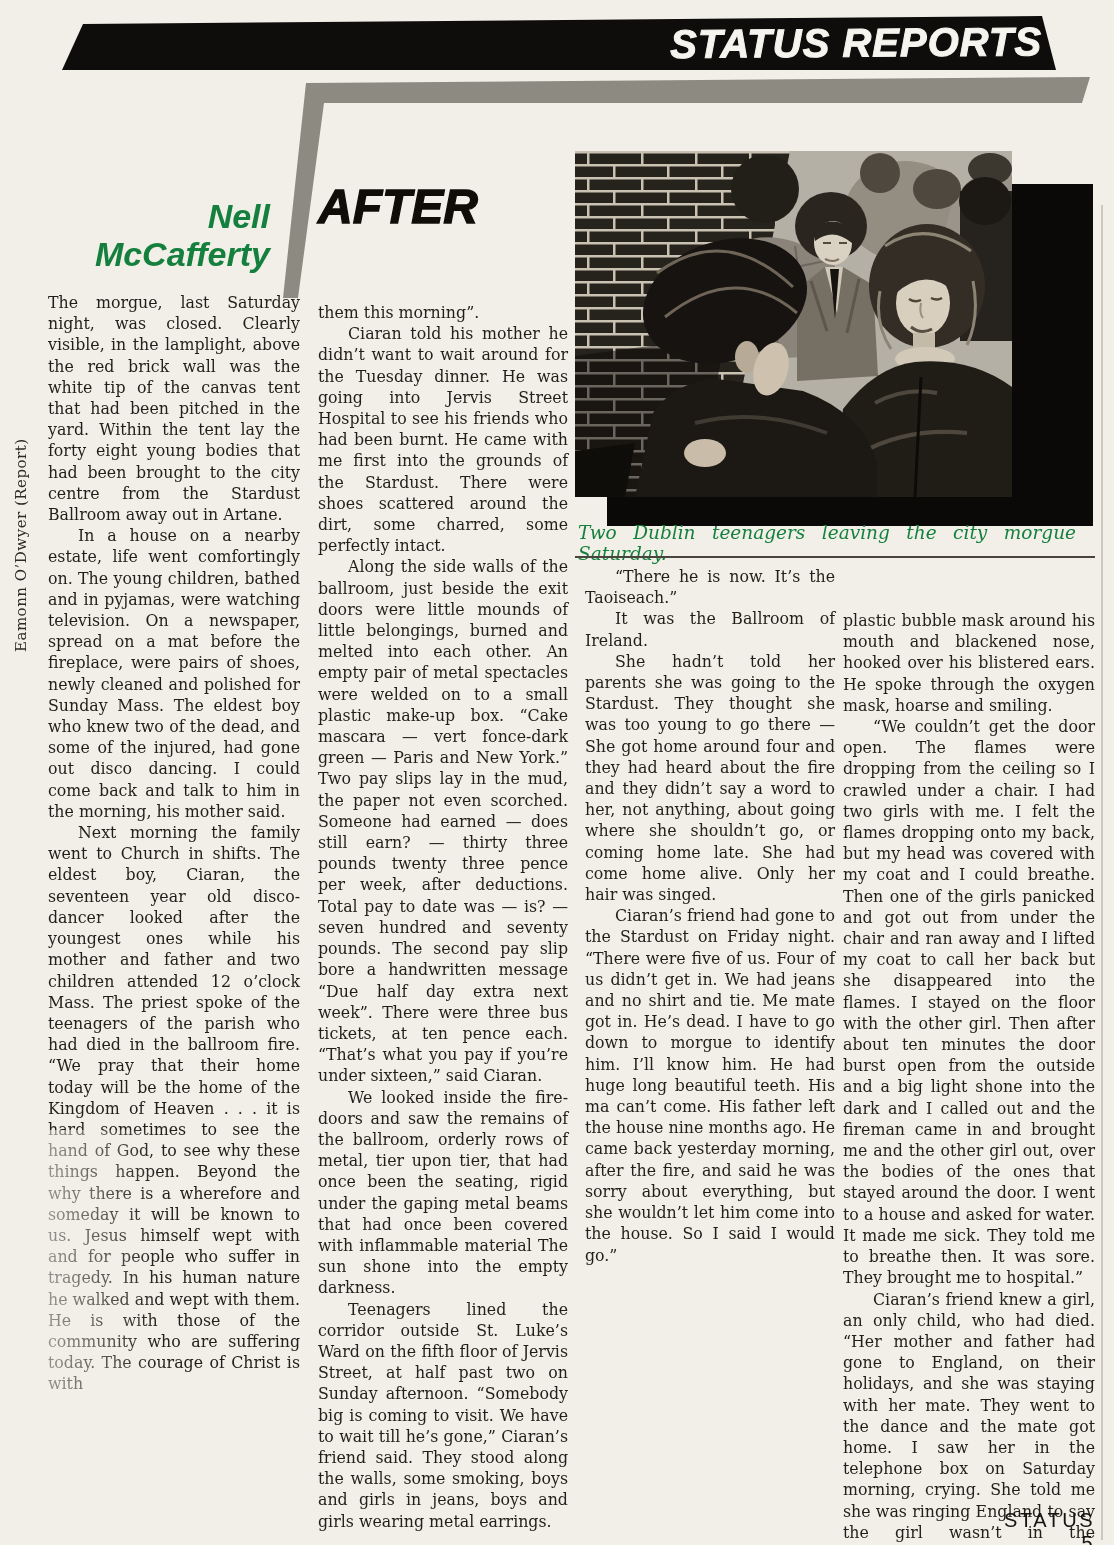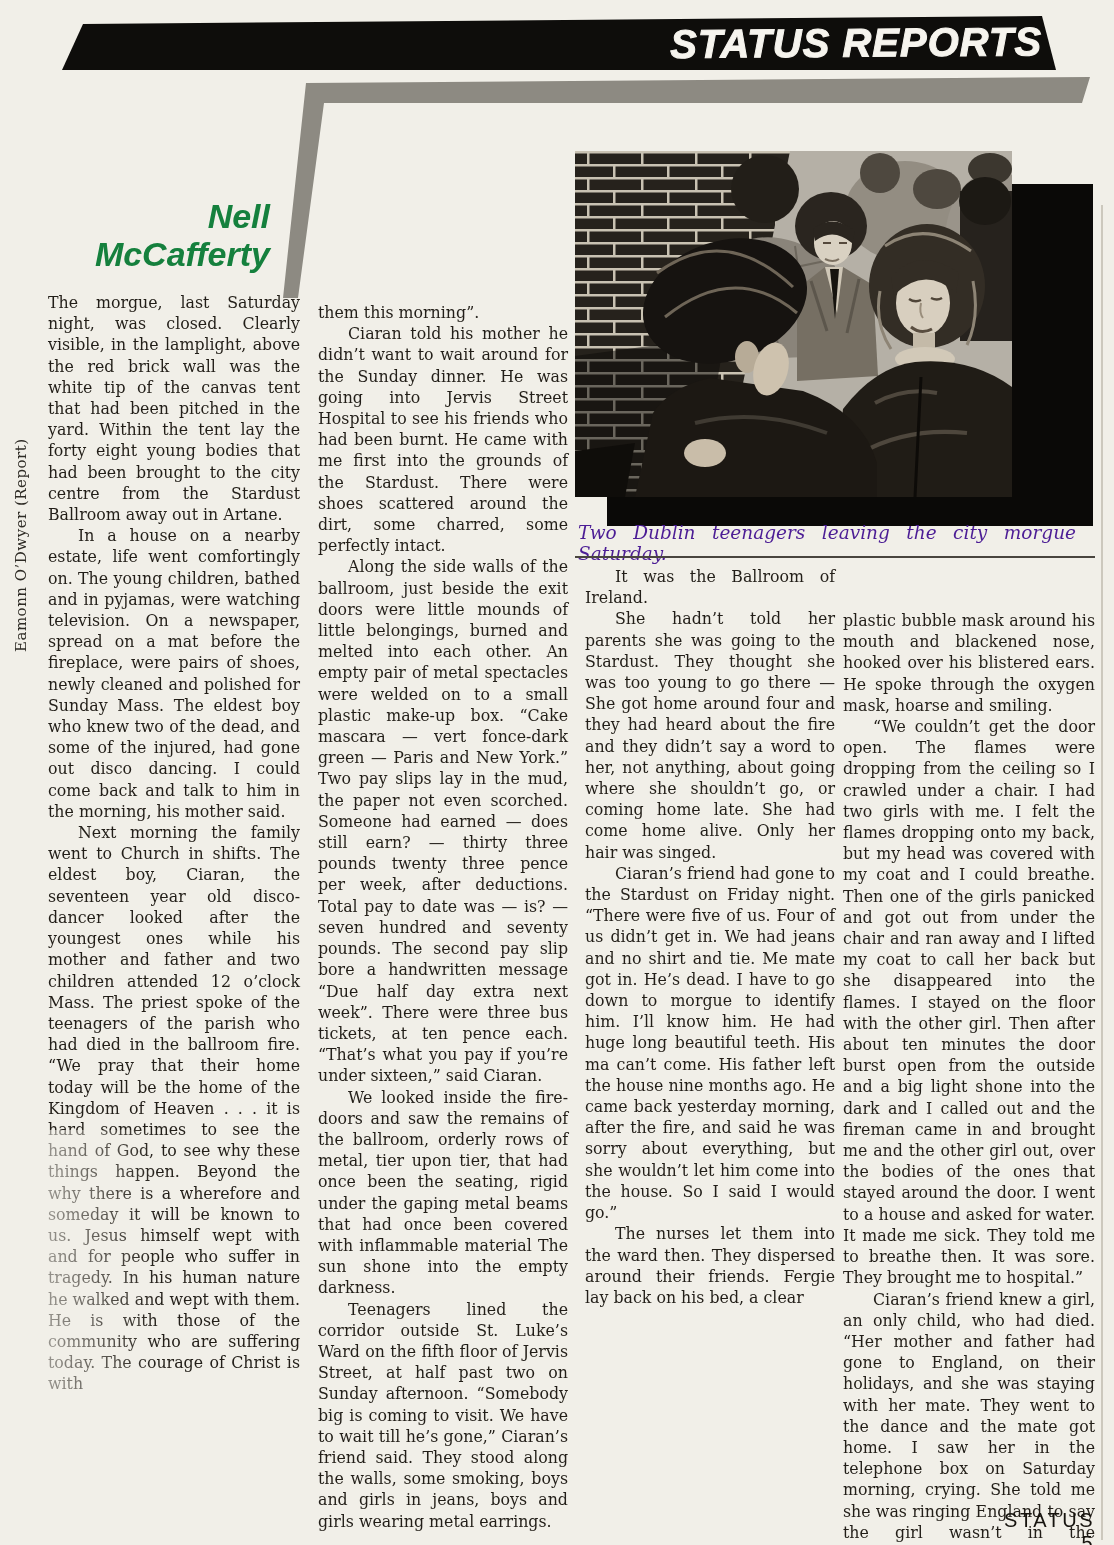--- a/index.html
+++ b/index.html
@@ -54,21 +54,21 @@
   .photo-shadow{
     position:absolute;left:607px;top:184px;width:486px;height:342px;
     background:#0a0907;
   }
   .photo{
     position:absolute;left:575px;top:151px;width:437px;height:346px;
     display:block;
   }
   .caption{
     position:absolute;left:578px;top:522px;width:498px;
-    font-style:italic;font-size:18.5px;color:#4c1d95;
+    font-style:italic;font-size:18.5px;color:#15803d;
     text-align:justify;text-align-last:justify;
   }
   .caption-rule{
     position:absolute;left:575px;top:556px;width:520px;height:2px;
     background:#49453e;
   }
   .col{
     position:absolute;
     font-size:15.8px;line-height:21.2px;
     text-align:justify;
@@ -107,20 +107,21 @@
   </svg>
 
   <div class="masthead">STATUS REPORTS</div>
 
   <div class="byline">
     <span>Nell</span><br>
     <span>McCafferty</span>
   </div>
 
   <h1 class="headline">
+    <span>AFTER</span>
   </h1>
 
   <div class="credit">Eamonn O’Dwyer (Report)</div>
 
   <div class="photo-shadow"></div>
 
   <svg class="photo" viewBox="0 0 437 346" preserveAspectRatio="none">
     <rect width="437" height="346" fill="#b5b0a6"></rect>
     <g>
       <ellipse cx="330" cy="60" rx="60" ry="50" fill="#938d82"></ellipse>
@@ -187,30 +188,30 @@
   <div class="caption">Two Dublin teenagers leaving the city morgue Saturday.</div>
   <div class="caption-rule"></div>
 
   <section class="col col1">
       <p class="para no-indent">The morgue, last Saturday night, was closed. Clearly visible, in the lamplight, above the red brick wall was the white tip of the canvas tent that had been pitched in the yard. Within the tent lay the forty eight young bodies that had been brought to the city centre from the Stardust Ballroom away out in Artane.</p>
       <p class="para">In a house on a nearby estate, life went comfortingly on. The young children, bathed and in pyjamas, were watching television. On a newspaper, spread on a mat before the fireplace, were pairs of shoes, newly cleaned and polished for Sunday Mass. The eldest boy who knew two of the dead, and some of the injured, had gone out disco dancing. I could come back and talk to him in the morning, his mother said.</p>
       <p class="para">Next morning the family went to Church in shifts. The eldest boy, Ciaran, the seventeen year old disco-dancer looked after the youngest ones while his mother and father and two children attended 12 o’clock Mass. The priest spoke of the teenagers of the parish who had died in the ballroom fire. “We pray that their home today will be the home of the Kingdom of Heaven . . . it is hard sometimes to see the hand of God, to see why these things happen. Beyond the why there is a wherefore and someday it will be known to us. Jesus himself wept with and for people who suffer in tragedy. In his human nature he walked and wept with them. He is with those of the community who are suffering today. The courage of Christ is with</p>
     </section>
   <section class="col col2">
       <p class="para no-indent">them this morning”.</p>
-      <p class="para">Ciaran told his mother he didn’t want to wait around for the Sunday dinner. He was going into Jervis Street Hospital to see his friends who had been burnt. He came with me first into the grounds of the Stardust. There were shoes scattered around the dirt, some charred, some perfectly intact.</p>
+      <p class="para">Ciaran told his mother he didn’t want to wait around for the Tuesday dinner. He was going into Jervis Street Hospital to see his friends who had been burnt. He came with me first into the grounds of the Stardust. There were shoes scattered around the dirt, some charred, some perfectly intact.</p>
       <p class="para">Along the side walls of the ballroom, just beside the exit doors were little mounds of little belongings, burned and melted into each other. An empty pair of metal spectacles were welded on to a small plastic make-up box. “Cake mascara — vert fonce-dark green — Paris and New York.” Two pay slips lay in the mud, the paper not even scorched. Someone had earned — does still earn? — thirty three pounds twenty three pence per week, after deductions. Total pay to date was — is? — seven hundred and seventy pounds. The second pay slip bore a handwritten message “Due half day extra next week”. There were three bus tickets, at ten pence each. “That’s what you pay if you’re under sixteen,” said Ciaran.</p>
       <p class="para">We looked inside the fire-doors and saw the remains of the ballroom, orderly rows of metal, tier upon tier, that had once been the seating, rigid under the gaping metal beams that had once been covered with inflammable material The sun shone into the empty darkness.</p>
       <p class="para">Teenagers lined the corridor outside St. Luke’s Ward on the fifth floor of Jervis Street, at half past two on Sunday afternoon. “Somebody big is coming to visit. We have to wait till he’s gone,” Ciaran’s friend said. They stood along the walls, some smoking, boys and girls in jeans, boys and girls wearing metal earrings.</p>
     </section>
   <section class="col col3">
+      <p class="para">“There he is now. It’s the Taoiseach.”</p>
       <p class="para">It was the Ballroom of Ireland.</p>
       <p class="para">She hadn’t told her parents she was going to the Stardust. They thought she was too young to go there — She got home around four and they had heard about the fire and they didn’t say a word to her, not anything, about going where she shouldn’t go, or coming home late. She had come home alive. Only her hair was singed.</p>
       <p class="para">Ciaran’s friend had gone to the Stardust on Friday night. “There were five of us. Four of us didn’t get in. We had jeans and no shirt and tie. Me mate got in. He’s dead. I have to go down to morgue to identify him. I’ll know him. He had huge long beautiful teeth. His ma can’t come. His father left the house nine months ago. He came back yesterday morning, after the fire, and said he was sorry about everything, but she wouldn’t let him come into the house. So I said I would go.”</p>
-      <p class="para">The nurses let them into the ward then. They dispersed around their friends. Fergie lay back on his bed, a clear</p>
     </section>
   <section class="col col4">
       <p class="para no-indent">plastic bubble mask around his mouth and blackened nose, hooked over his blistered ears. He spoke through the oxygen mask, hoarse and smiling.</p>
       <p class="para">“We couldn’t get the door open. The flames were dropping from the ceiling so I crawled under a chair. I had two girls with me. I felt the flames dropping onto my back, but my head was covered with my coat and I could breathe. Then one of the girls panicked and got out from under the chair and ran away and I lifted my coat to call her back but she disappeared into the flames. I stayed on the floor with the other girl. Then after about ten minutes the door burst open from the outside and a big light shone into the dark and I called out and the fireman came in and brought me and the other girl out, over the bodies of the ones that stayed around the door. I went to a house and asked for water. It made me sick. They told me to breathe then. It was sore. They brought me to hospital.”</p>
       <p class="para">Ciaran’s friend knew a girl, an only child, who had died. “Her mother and father had gone to England, on their holidays, and she was staying with her mate. They went to the dance and the mate got home. I saw her in the telephone box on Saturday morning, crying. She told me she was ringing England to say the girl wasn’t in the hospitals”■</p>
     </section>
 
   <div class="fade"></div>
   <div class="scan-edge"></div>
 

